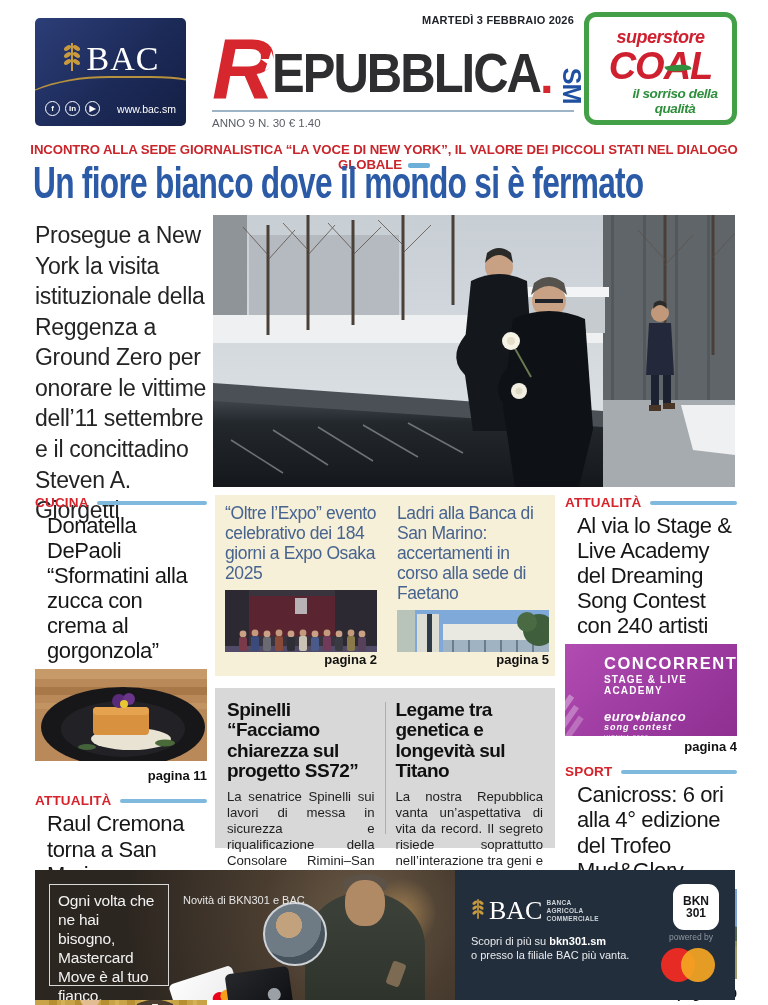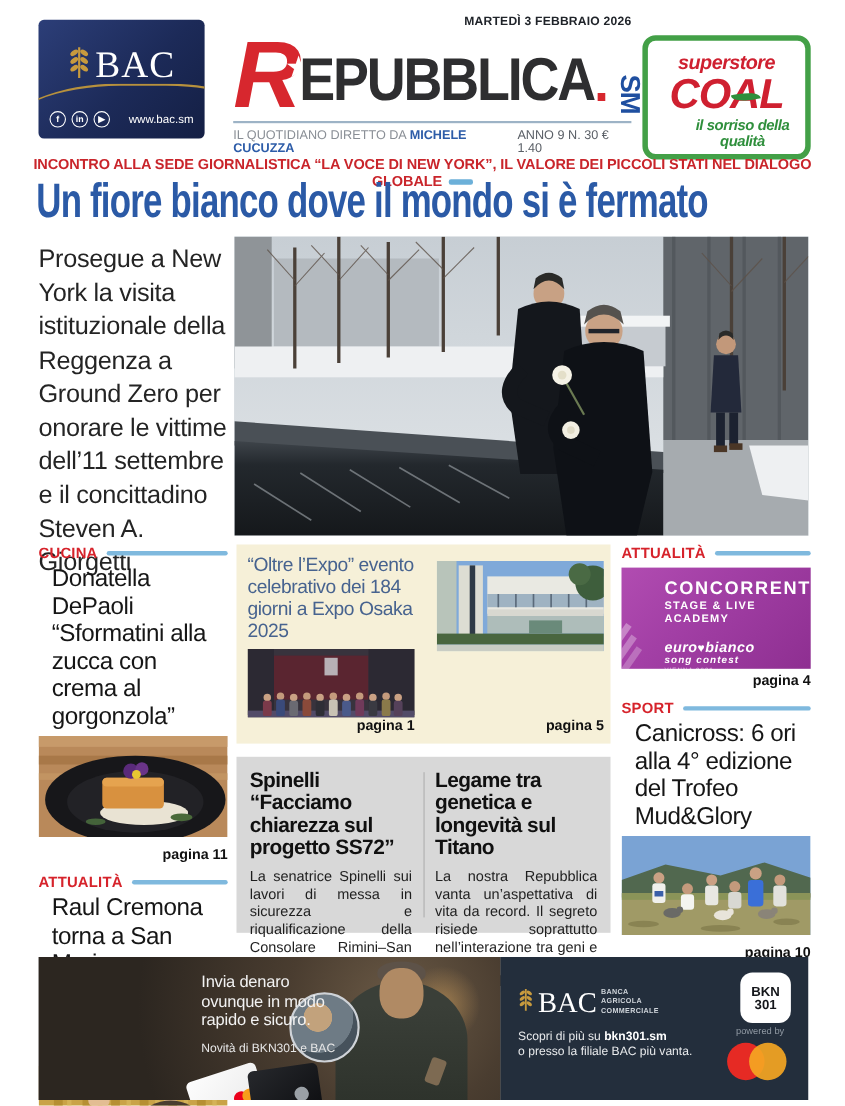--- a/index.html
+++ b/index.html
@@ -23,21 +23,21 @@
   .m-r { position:relative; font-size:86px; line-height:72px; font-weight:800; font-style:italic; color:#d7272e; letter-spacing:-4px; }
   .m-star { position:absolute; top:-6px; right:-8px; font-size:24px; color:#fff; font-style:normal; }
   .m-title { font-size:49px; line-height:56px; font-weight:700; color:#2e2e30; letter-spacing:-2px; transform:scaleY(1.12); transform-origin:bottom; margin-left:2px; }
   .m-dot { font-size:49px; line-height:56px; font-weight:800; color:#d7272e; }
   .m-sm { display:inline-block; transform:rotate(90deg) translate(-4px,0); font-size:25px; font-weight:800; color:#1f4fa0; letter-spacing:-1px; }
   .m-rule { height:2px; background:#9db3c6; margin-top:6px; }
   .m-bottom { display:flex; justify-content:space-between; margin-top:5px; font-size:11.5px; color:#8a8f96; }
   .m-tag b { color:#2d5ca8; font-weight:800; }
   .m-issue { color:#5a5f66; }
 
-  .coal-box { left:584px; top:12px; width:153px; height:113px; background:#fff; border:5px solid #43a047; border-radius:12px; text-align:center; padding-top:10px;margin-top:20px; }
+  .coal-box { left:584px; top:12px; width:153px; height:113px; background:#fff; border:5px solid #43a047; border-radius:12px; text-align:center; padding-top:10px; }
   .coal-super { color:#cf2030; font-style:italic; font-weight:800; font-size:18px; letter-spacing:-0.5px; }
   .coal-word { position:relative; display:inline-block; color:#cf2030; font-style:italic; font-weight:800; font-size:38px; line-height:36px; letter-spacing:-1px; }
   .coal-leaf { position:absolute; left:54%; top:44%; width:26px; height:8px; background:#2f8f3c; border-radius:0 90% 0 90%; transform:rotate(-12deg); }
   .coal-tag { color:#2f8f3c; font-style:italic; font-weight:700; font-size:13.5px; letter-spacing:-0.4px; margin-top:2px;padding-left:29px; }
 
   
   .kicker { left:0; top:142px; width:768px; text-align:center; font-size:13.2px; font-weight:800; color:#c9252b; letter-spacing:-0.1px; }
   .kicker-dash { display:inline-block; width:22px; height:5px; background:#6cb0d9; border-radius:2px; vertical-align:middle; margin-left:6px; }
   .headline-wrap { left:33px; top:158px; width:703px; height:52px; overflow:hidden; }
   .headline { display:inline-block; white-space:nowrap; font-size:44px; font-weight:800; letter-spacing:-1px; color:#2b5aa6; transform:scaleX(0.72); transform-origin:0 0; }
@@ -139,21 +139,20 @@
 <div class="abs masthead">
   <div class="m-date">MARTEDÌ 3 FEBBRAIO 2026</div>
   <div class="m-logo">
     <span class="m-r"><span>R</span><span class="m-star">★</span></span>
     <span class="m-title">EPUBBLICA</span>
     <span class="m-dot">.</span>
     <span class="m-sm">SM</span>
   </div>
   <div class="m-rule"></div>
   <div class="m-bottom">
-    <span class="m-tag"><span>IL QUOTIDIANO DIRETTO DA </span><b>MICHELE CUCUZZA</b></span>
     <span class="m-issue">ANNO 9 N. 30 € 1.40</span>
   </div>
 </div>
 
 <div class="abs coal-box">
   <div class="coal-super">superstore</div>
   <div class="coal-word"><span>COAL</span><span class="coal-leaf"></span></div>
   <div class="coal-tag">il sorriso della qualità</div>
 </div>
 
@@ -349,24 +348,25 @@
           <circle cx="114" cy="44" r="3.4" fill="#caa184"></circle>
             <rect x="110" y="47" width="8" height="14" rx="2" fill="#3a3a42"></rect>
           <circle cx="126" cy="43" r="3.4" fill="#c49a7c"></circle>
             <rect x="122" y="46" width="8" height="15" rx="2" fill="#8a7a4a"></rect>
           <circle cx="137" cy="44" r="3.4" fill="#caa184"></circle>
             <rect x="133" y="47" width="8" height="14" rx="2" fill="#55415a"></rect>
         </g>
         <rect x="70" y="8" width="12" height="16" fill="#cfd4d8" opacity=".8"></rect>
       </svg>
     </div>
-    <div class="pagina" style="margin-top:auto;">pagina 1</div>
+    <div class="pagina" style="margin-top:auto;">pagina 2</div>
   </div>
   <div class="beige-div"></div>
   <div class="beige-col">
+    <div class="btitle">Ladri alla Banca di San Marino: accertamenti in corso alla sede di Faetano</div>
     <div class="ph" style="margin-top:6px;">
       <svg width="152" height="82" viewBox="0 0 152 82">
         <rect width="152" height="82" fill="#7fa9d9"></rect>
         <rect x="46" y="14" width="106" height="34" fill="#e9e9e2"></rect>
         <rect x="46" y="30" width="106" height="12" fill="#9fb3c2"></rect>
         <g stroke="#5a6a7a" stroke-width="1.5">
             <line x1="56" y1="30" x2="56" y2="42"></line>
             <line x1="72" y1="30" x2="72" y2="42"></line>
             <line x1="88" y1="30" x2="88" y2="42"></line>
             <line x1="104" y1="30" x2="104" y2="42"></line>
@@ -401,20 +401,21 @@
     <div class="gbody">La nostra Repubblica vanta un’aspettativa di vita da record. Il segreto risiede soprattutto nell’interazione tra geni e ambiente.</div>
     <div class="gpage" style="margin-top:auto;">Barbara Tabarrini pagina 5</div>
   </div>
 </div>
 
 <div class="abs col-right">
   <div class="slabel">
     <span class="txt">ATTUALITÀ</span>
       <span class="line"></span>
   </div>
+  <div class="stitle">Al via lo Stage &amp; Live Academy del Dreaming Song Contest con 240 artisti</div>
   <div class="evt-box">
     <div class="evt-streak"></div>
     <div class="evt-l1">CONCORRENTI</div>
     <div class="evt-l2">STAGE &amp; LIVE ACADEMY</div>
     <div class="evt-logo"><span>euro</span><span class="hrt">♥</span><span>bianco</span></div>
     <div class="evt-l4">song contest</div>
     <div class="evt-l5">VIENNA 2026</div>
   </div>
   <div class="pagina">pagina 4</div>
 
@@ -461,22 +462,22 @@
 </div>
 
 <div class="abs ad">
   <div class="ad-left">
     <div class="ad-blur1"></div>
     <div class="ad-man"></div>
     <div class="ad-man-hair"></div>
     <div class="ad-man-head"></div>
     <div class="ad-phone"></div>
     <div class="ad-avatar"></div>
+    <div class="ad-textbox">Ogni volta che ne hai bisogno, Mastercard Move è al tuo fianco.</div>
     <div class="ad-mid">
-      <div class="ad-mid-t">Invia denaro ovunque in modo rapido e sicuro.</div>
       <div class="ad-mid-s">Novità di BKN301 e BAC</div>
     </div>
     <div class="card card-w">
       <span class="mc r" style="left:38px; top:22px;"></span>
       <span class="mc o" style="left:46px; top:22px;"></span>
     </div>
     <div class="card card-b">
       <span class="mc" style="left:40px; top:20px; background:#9aa0a6;"></span>
     </div>
   </div>

